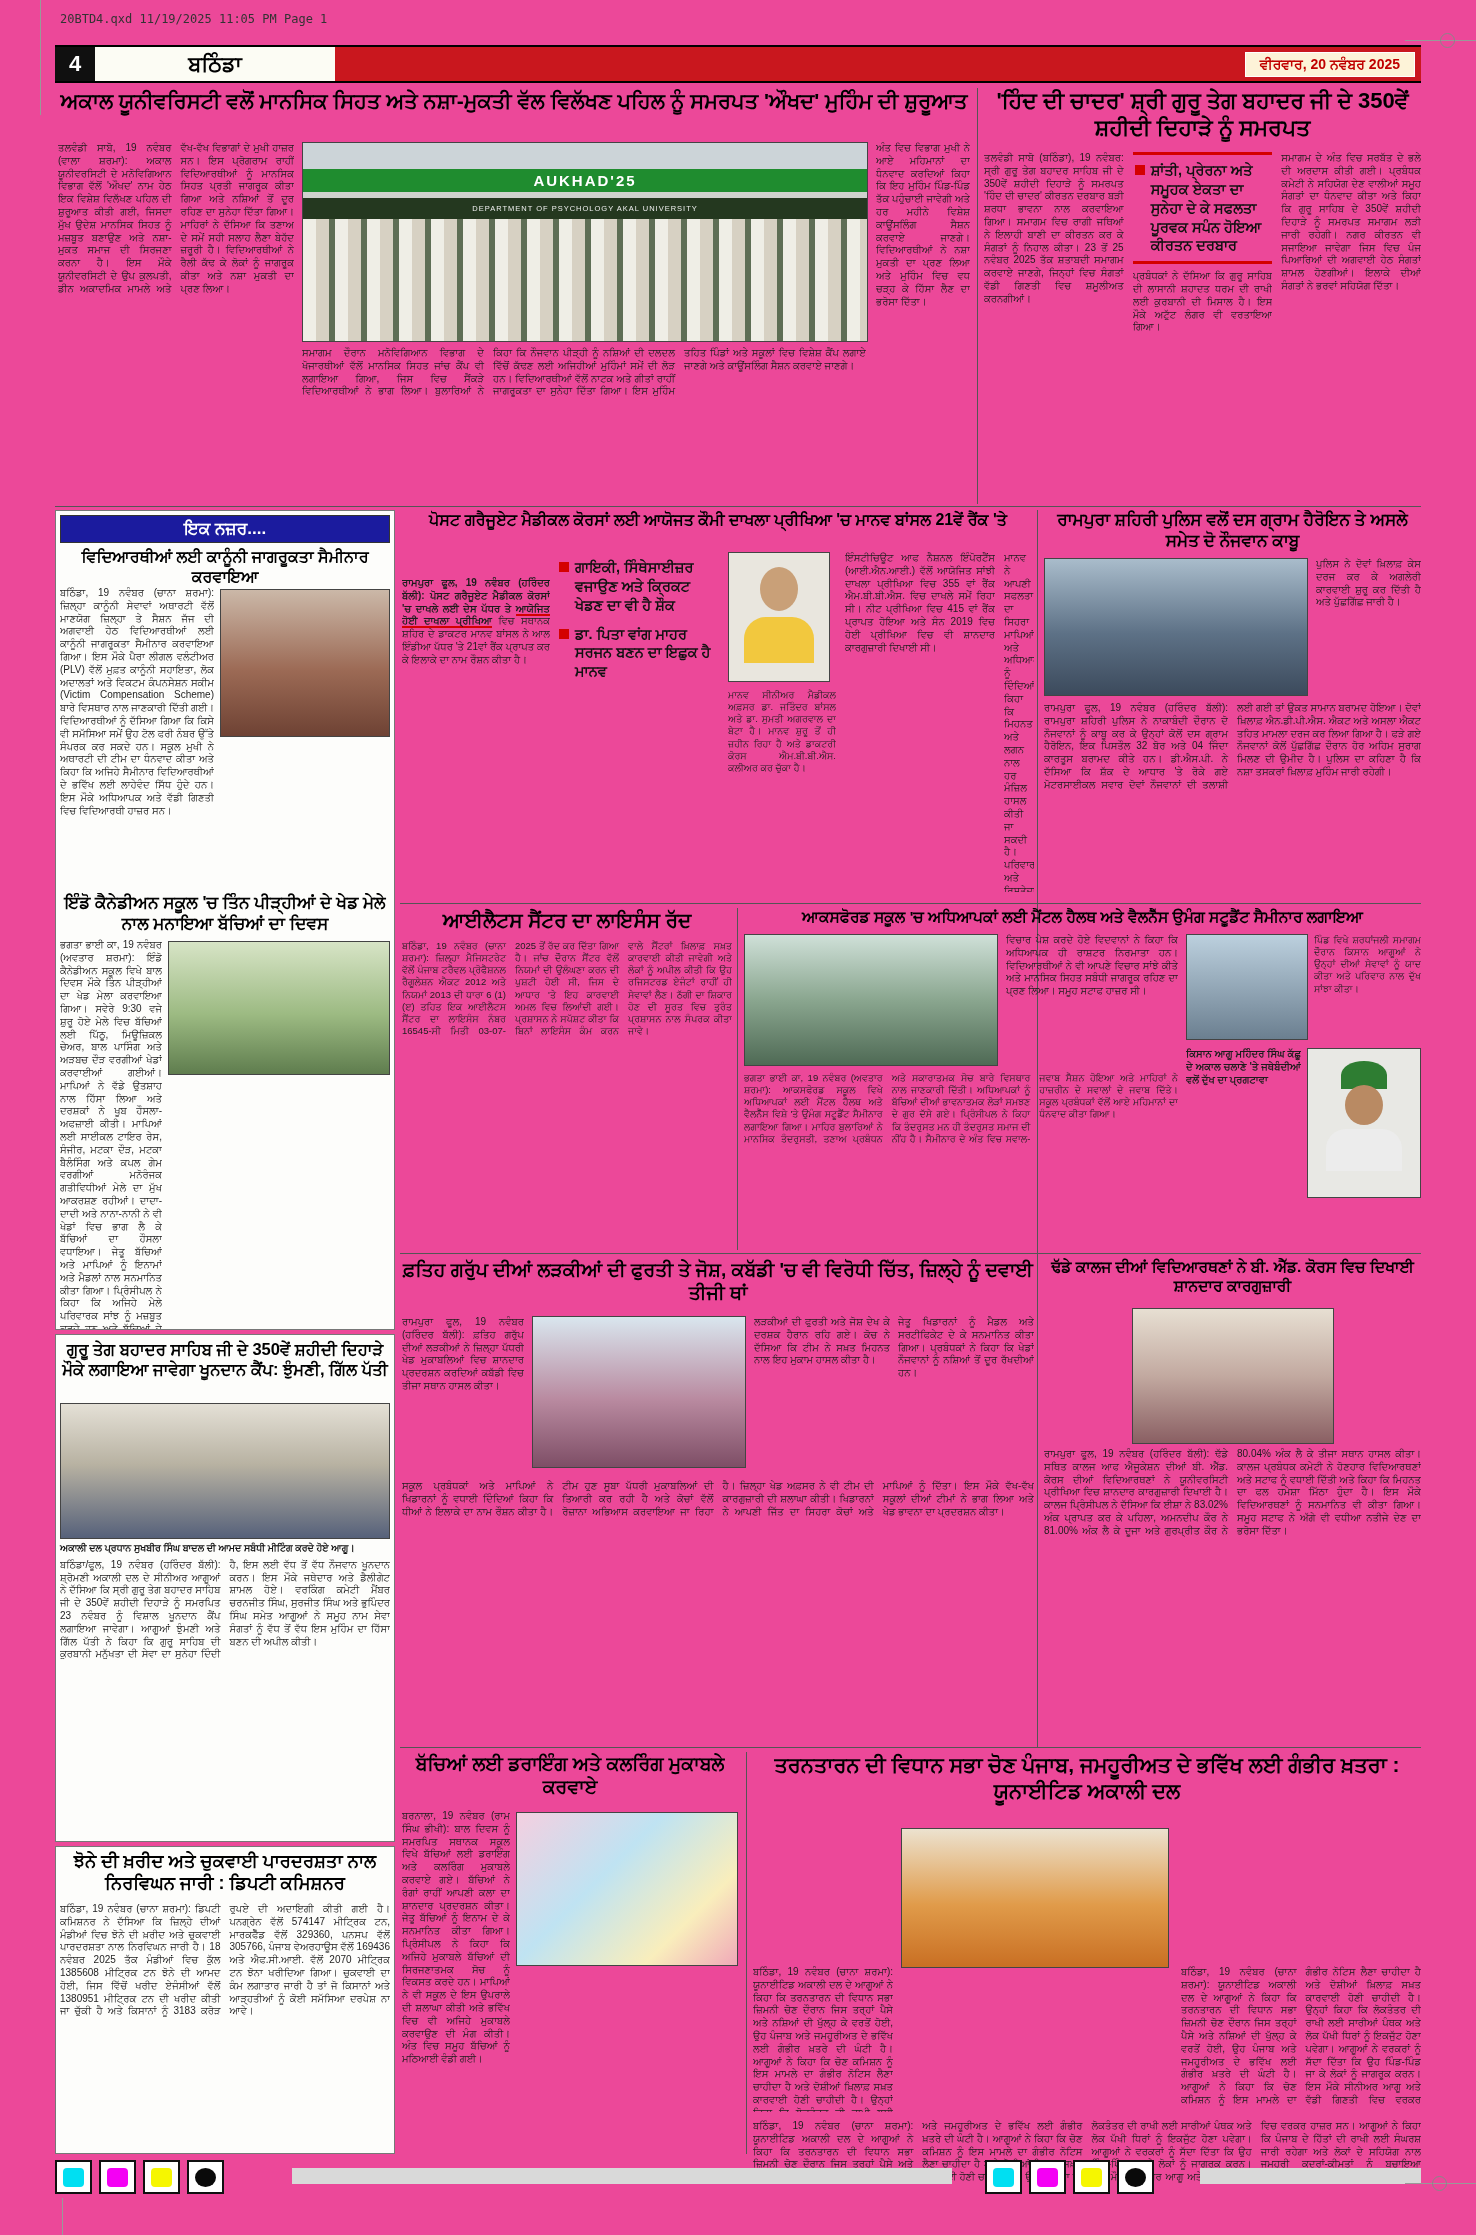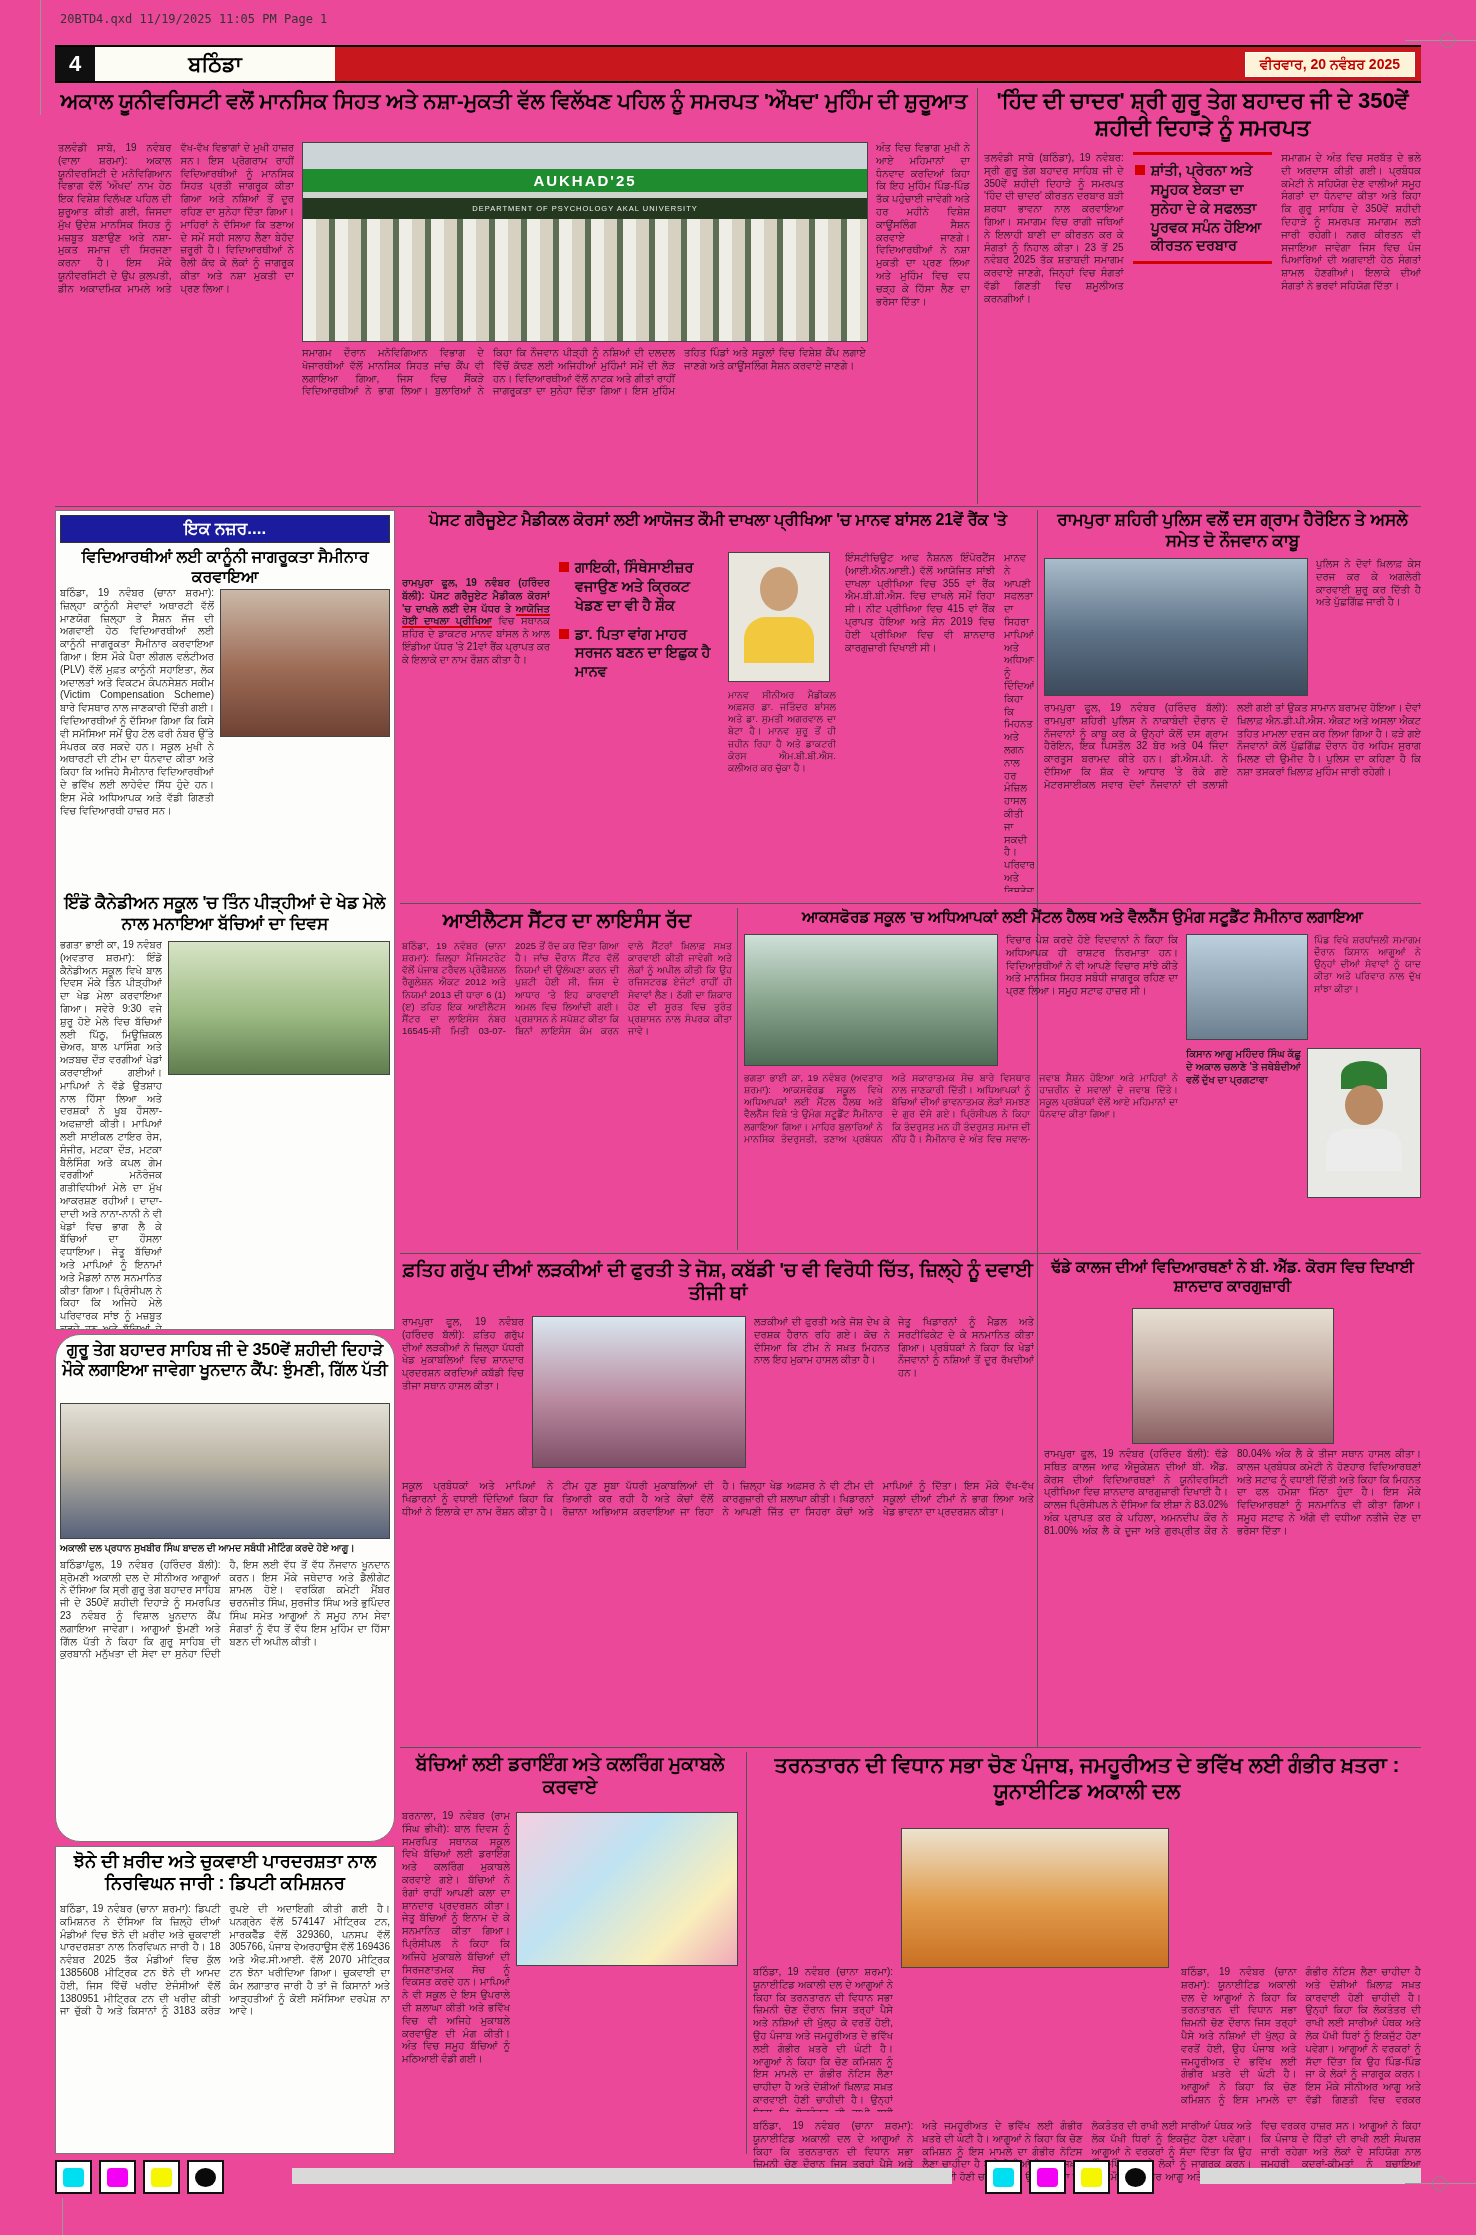--- a/index.html
+++ b/index.html
@@ -99,20 +99,21 @@
     <div class="hl" style="font-size:22px;height:64px;">'ਹਿੰਦ ਦੀ ਚਾਦਰ' ਸ਼੍ਰੀ ਗੁਰੂ ਤੇਗ ਬਹਾਦਰ ਜੀ ਦੇ 350ਵੇਂ ਸ਼ਹੀਦੀ ਦਿਹਾੜੇ ਨੂੰ ਸਮਰਪਤ</div>
     <div style="display:flex;gap:9px;height:345px;">
       <div class="bt" style="flex:1;">ਤਲਵੰਡੀ ਸਾਬੋ (ਬਠਿੰਡਾ), 19 ਨਵੰਬਰ: ਸ੍ਰੀ ਗੁਰੂ ਤੇਗ ਬਹਾਦਰ ਸਾਹਿਬ ਜੀ ਦੇ 350ਵੇਂ ਸ਼ਹੀਦੀ ਦਿਹਾੜੇ ਨੂੰ ਸਮਰਪਤ 'ਹਿੰਦ ਦੀ ਚਾਦਰ' ਕੀਰਤਨ ਦਰਬਾਰ ਬੜੀ ਸ਼ਰਧਾ ਭਾਵਨਾ ਨਾਲ ਕਰਵਾਇਆ ਗਿਆ। ਸਮਾਗਮ ਵਿਚ ਰਾਗੀ ਜਥਿਆਂ ਨੇ ਇਲਾਹੀ ਬਾਣੀ ਦਾ ਕੀਰਤਨ ਕਰ ਕੇ ਸੰਗਤਾਂ ਨੂੰ ਨਿਹਾਲ ਕੀਤਾ। 23 ਤੋਂ 25 ਨਵੰਬਰ 2025 ਤੱਕ ਸ਼ਤਾਬਦੀ ਸਮਾਗਮ ਕਰਵਾਏ ਜਾਣਗੇ, ਜਿਨ੍ਹਾਂ ਵਿਚ ਸੰਗਤਾਂ ਵੱਡੀ ਗਿਣਤੀ ਵਿਚ ਸ਼ਮੂਲੀਅਤ ਕਰਨਗੀਆਂ।</div>
       <div style="flex:1;">
         <div class="bbox">
           <div class="bullet-row" style="margin-bottom:0;">
             <span class="sq"></span>
             <span class="bullet-text">ਸ਼ਾਂਤੀ, ਪ੍ਰੇਰਨਾ ਅਤੇ ਸਮੂਹਕ ਏਕਤਾ ਦਾ ਸੁਨੇਹਾ ਦੇ ਕੇ ਸਫਲਤਾ ਪੂਰਵਕ ਸਪੰਨ ਹੋਇਆ ਕੀਰਤਨ ਦਰਬਾਰ</span>
           </div>
         </div>
+        <div class="bt" style="height:150px;">ਪ੍ਰਬੰਧਕਾਂ ਨੇ ਦੱਸਿਆ ਕਿ ਗੁਰੂ ਸਾਹਿਬ ਦੀ ਲਾਸਾਨੀ ਸ਼ਹਾਦਤ ਧਰਮ ਦੀ ਰਾਖੀ ਲਈ ਕੁਰਬਾਨੀ ਦੀ ਮਿਸਾਲ ਹੈ। ਇਸ ਮੌਕੇ ਅਟੁੱਟ ਲੰਗਰ ਵੀ ਵਰਤਾਇਆ ਗਿਆ।</div>
       </div>
       <div class="bt" style="flex:1;">ਸਮਾਗਮ ਦੇ ਅੰਤ ਵਿਚ ਸਰਬੱਤ ਦੇ ਭਲੇ ਦੀ ਅਰਦਾਸ ਕੀਤੀ ਗਈ। ਪ੍ਰਬੰਧਕ ਕਮੇਟੀ ਨੇ ਸਹਿਯੋਗ ਦੇਣ ਵਾਲੀਆਂ ਸਮੂਹ ਸੰਗਤਾਂ ਦਾ ਧੰਨਵਾਦ ਕੀਤਾ ਅਤੇ ਕਿਹਾ ਕਿ ਗੁਰੂ ਸਾਹਿਬ ਦੇ 350ਵੇਂ ਸ਼ਹੀਦੀ ਦਿਹਾੜੇ ਨੂੰ ਸਮਰਪਤ ਸਮਾਗਮ ਲੜੀ ਜਾਰੀ ਰਹੇਗੀ। ਨਗਰ ਕੀਰਤਨ ਵੀ ਸਜਾਇਆ ਜਾਵੇਗਾ ਜਿਸ ਵਿਚ ਪੰਜ ਪਿਆਰਿਆਂ ਦੀ ਅਗਵਾਈ ਹੇਠ ਸੰਗਤਾਂ ਸ਼ਾਮਲ ਹੋਣਗੀਆਂ। ਇਲਾਕੇ ਦੀਆਂ ਸੰਗਤਾਂ ਨੇ ਭਰਵਾਂ ਸਹਿਯੋਗ ਦਿੱਤਾ।</div>
     </div>
   </div>
 
   <div class="hline" style="left:55px;top:506px;width:1366px;"></div>
 
   <div class="abs box" style="left:55px;top:510px;width:340px;height:820px;padding:4px;box-sizing:border-box;">
     <div class="blue-banner">ਇਕ ਨਜ਼ਰ....</div>
     <div class="hl" style="font-size:16px;margin-top:4px;height:40px;">ਵਿਦਿਆਰਥੀਆਂ ਲਈ ਕਾਨੂੰਨੀ ਜਾਗਰੂਕਤਾ ਸੈਮੀਨਾਰ ਕਰਵਾਇਆ</div>
@@ -120,21 +121,21 @@
       <div class="photo" style="float:right;width:168px;height:146px;margin:2px 0 4px 6px;background:linear-gradient(180deg,#cbb8a8 0%,#9c6a55 55%,#6e4234 100%);"></div>
       <div class="bt">ਬਠਿੰਡਾ, 19 ਨਵੰਬਰ (ਚਾਨਾ ਸ਼ਰਮਾ): ਜ਼ਿਲ੍ਹਾ ਕਾਨੂੰਨੀ ਸੇਵਾਵਾਂ ਅਥਾਰਟੀ ਵੱਲੋਂ ਮਾਣਯੋਗ ਜ਼ਿਲ੍ਹਾ ਤੇ ਸੈਸ਼ਨ ਜੱਜ ਦੀ ਅਗਵਾਈ ਹੇਠ ਵਿਦਿਆਰਥੀਆਂ ਲਈ ਕਾਨੂੰਨੀ ਜਾਗਰੂਕਤਾ ਸੈਮੀਨਾਰ ਕਰਵਾਇਆ ਗਿਆ। ਇਸ ਮੌਕੇ ਪੈਰਾ ਲੀਗਲ ਵਲੰਟੀਅਰ (PLV) ਵੱਲੋਂ ਮੁਫ਼ਤ ਕਾਨੂੰਨੀ ਸਹਾਇਤਾ, ਲੋਕ ਅਦਾਲਤਾਂ ਅਤੇ ਵਿਕਟਮ ਕੰਪਨਸੇਸ਼ਨ ਸਕੀਮ (Victim Compensation Scheme) ਬਾਰੇ ਵਿਸਥਾਰ ਨਾਲ ਜਾਣਕਾਰੀ ਦਿੱਤੀ ਗਈ। ਵਿਦਿਆਰਥੀਆਂ ਨੂੰ ਦੱਸਿਆ ਗਿਆ ਕਿ ਕਿਸੇ ਵੀ ਸਮੱਸਿਆ ਸਮੇਂ ਉਹ ਟੋਲ ਫਰੀ ਨੰਬਰ ਉੱਤੇ ਸੰਪਰਕ ਕਰ ਸਕਦੇ ਹਨ। ਸਕੂਲ ਮੁਖੀ ਨੇ ਅਥਾਰਟੀ ਦੀ ਟੀਮ ਦਾ ਧੰਨਵਾਦ ਕੀਤਾ ਅਤੇ ਕਿਹਾ ਕਿ ਅਜਿਹੇ ਸੈਮੀਨਾਰ ਵਿਦਿਆਰਥੀਆਂ ਦੇ ਭਵਿੱਖ ਲਈ ਲਾਹੇਵੰਦ ਸਿੱਧ ਹੁੰਦੇ ਹਨ। ਇਸ ਮੌਕੇ ਅਧਿਆਪਕ ਅਤੇ ਵੱਡੀ ਗਿਣਤੀ ਵਿਚ ਵਿਦਿਆਰਥੀ ਹਾਜ਼ਰ ਸਨ।</div>
     </div>
     <div class="hl" style="font-size:17px;height:46px;margin-top:6px;">ਇੰਡੋ ਕੈਨੇਡੀਅਨ ਸਕੂਲ 'ਚ ਤਿੰਨ ਪੀੜ੍ਹੀਆਂ ਦੇ ਖੇਡ ਮੇਲੇ ਨਾਲ ਮਨਾਇਆ ਬੱਚਿਆਂ ਦਾ ਦਿਵਸ</div>
     <div style="height:390px;overflow:hidden;">
       <div class="photo" style="float:right;width:220px;height:132px;margin:2px 0 4px 6px;background:linear-gradient(180deg,#d7e4c6 0%,#9cba82 55%,#5f7d4e 100%);"></div>
       <div class="bt">ਭਗਤਾ ਭਾਈ ਕਾ, 19 ਨਵੰਬਰ (ਅਵਤਾਰ ਸ਼ਰਮਾ): ਇੰਡੋ ਕੈਨੇਡੀਅਨ ਸਕੂਲ ਵਿਖੇ ਬਾਲ ਦਿਵਸ ਮੌਕੇ ਤਿੰਨ ਪੀੜ੍ਹੀਆਂ ਦਾ ਖੇਡ ਮੇਲਾ ਕਰਵਾਇਆ ਗਿਆ। ਸਵੇਰੇ 9:30 ਵਜੇ ਸ਼ੁਰੂ ਹੋਏ ਮੇਲੇ ਵਿਚ ਬੱਚਿਆਂ ਲਈ ਪਿੱਠੂ, ਮਿਊਜ਼ਿਕਲ ਚੇਅਰ, ਬਾਲ ਪਾਸਿੰਗ ਅਤੇ ਅੜਬਚ ਦੌੜ ਵਰਗੀਆਂ ਖੇਡਾਂ ਕਰਵਾਈਆਂ ਗਈਆਂ। ਮਾਪਿਆਂ ਨੇ ਵੱਡੇ ਉਤਸ਼ਾਹ ਨਾਲ ਹਿੱਸਾ ਲਿਆ ਅਤੇ ਦਰਸ਼ਕਾਂ ਨੇ ਖੂਬ ਹੌਸਲਾ-ਅਫਜ਼ਾਈ ਕੀਤੀ। ਮਾਪਿਆਂ ਲਈ ਸਾਈਕਲ ਟਾਇਰ ਰੇਸ, ਸੰਜੀਰ, ਮਟਕਾ ਦੌੜ, ਮਟਕਾ ਬੈਲੰਸਿੰਗ ਅਤੇ ਕਪਲ ਗੇਮ ਵਰਗੀਆਂ ਮਨੋਰੰਜਕ ਗਤੀਵਿਧੀਆਂ ਮੇਲੇ ਦਾ ਮੁੱਖ ਆਕਰਸ਼ਣ ਰਹੀਆਂ। ਦਾਦਾ-ਦਾਦੀ ਅਤੇ ਨਾਨਾ-ਨਾਨੀ ਨੇ ਵੀ ਖੇਡਾਂ ਵਿਚ ਭਾਗ ਲੈ ਕੇ ਬੱਚਿਆਂ ਦਾ ਹੌਸਲਾ ਵਧਾਇਆ। ਜੇਤੂ ਬੱਚਿਆਂ ਅਤੇ ਮਾਪਿਆਂ ਨੂੰ ਇਨਾਮਾਂ ਅਤੇ ਮੈਡਲਾਂ ਨਾਲ ਸਨਮਾਨਿਤ ਕੀਤਾ ਗਿਆ। ਪ੍ਰਿੰਸੀਪਲ ਨੇ ਕਿਹਾ ਕਿ ਅਜਿਹੇ ਮੇਲੇ ਪਰਿਵਾਰਕ ਸਾਂਝ ਨੂੰ ਮਜ਼ਬੂਤ ਕਰਦੇ ਹਨ ਅਤੇ ਬੱਚਿਆਂ ਦੇ ਸਰਵਪੱਖੀ ਵਿਕਾਸ ਵਿਚ ਸਹਾਈ ਹੁੰਦੇ ਹਨ।</div>
     </div>
   </div>
 
-  <div class="abs box" style="left:55px;top:1334px;width:340px;height:508px;padding:4px;box-sizing:border-box;border-radius:25px;">
+  <div class="abs box" style="left:55px;top:1334px;width:340px;height:508px;padding:4px;box-sizing:border-box;">
     <div class="hl" style="font-size:16.5px;height:64px;">ਗੁਰੂ ਤੇਗ ਬਹਾਦਰ ਸਾਹਿਬ ਜੀ ਦੇ 350ਵੇਂ ਸ਼ਹੀਦੀ ਦਿਹਾੜੇ ਮੌਕੇ ਲਗਾਇਆ ਜਾਵੇਗਾ ਖੂਨਦਾਨ ਕੈਂਪ: ਝੁੰਮਣੀ, ਗਿੱਲ ਪੱਤੀ</div>
     <div class="photo" style="width:328px;height:134px;background:linear-gradient(180deg,#e4e0d6 0%,#b8b2a2 45%,#56617a 100%);"></div>
     <div class="caption" style="margin:3px 0 5px;">ਅਕਾਲੀ ਦਲ ਪ੍ਰਧਾਨ ਸੁਖਬੀਰ ਸਿੰਘ ਬਾਦਲ ਦੀ ਆਮਦ ਸਬੰਧੀ ਮੀਟਿੰਗ ਕਰਦੇ ਹੋਏ ਆਗੂ।</div>
     <div class="bt c2" style="height:270px;">ਬਠਿੰਡਾ/ਫੂਲ, 19 ਨਵੰਬਰ (ਹਰਿੰਦਰ ਬੱਲੀ): ਸ਼੍ਰੋਮਣੀ ਅਕਾਲੀ ਦਲ ਦੇ ਸੀਨੀਅਰ ਆਗੂਆਂ ਨੇ ਦੱਸਿਆ ਕਿ ਸ੍ਰੀ ਗੁਰੂ ਤੇਗ ਬਹਾਦਰ ਸਾਹਿਬ ਜੀ ਦੇ 350ਵੇਂ ਸ਼ਹੀਦੀ ਦਿਹਾੜੇ ਨੂੰ ਸਮਰਪਿਤ 23 ਨਵੰਬਰ ਨੂੰ ਵਿਸ਼ਾਲ ਖੂਨਦਾਨ ਕੈਂਪ ਲਗਾਇਆ ਜਾਵੇਗਾ। ਆਗੂਆਂ ਝੁੰਮਣੀ ਅਤੇ ਗਿੱਲ ਪੱਤੀ ਨੇ ਕਿਹਾ ਕਿ ਗੁਰੂ ਸਾਹਿਬ ਦੀ ਕੁਰਬਾਨੀ ਮਨੁੱਖਤਾ ਦੀ ਸੇਵਾ ਦਾ ਸੁਨੇਹਾ ਦਿੰਦੀ ਹੈ, ਇਸ ਲਈ ਵੱਧ ਤੋਂ ਵੱਧ ਨੌਜਵਾਨ ਖੂਨਦਾਨ ਕਰਨ। ਇਸ ਮੌਕੇ ਜਥੇਦਾਰ ਅਤੇ ਡੈਲੀਗੇਟ ਸ਼ਾਮਲ ਹੋਏ। ਵਰਕਿੰਗ ਕਮੇਟੀ ਮੈਂਬਰ ਚਰਨਜੀਤ ਸਿੰਘ, ਸੁਰਜੀਤ ਸਿੰਘ ਅਤੇ ਭੁਪਿੰਦਰ ਸਿੰਘ ਸਮੇਤ ਆਗੂਆਂ ਨੇ ਸਮੂਹ ਨਾਮ ਸੇਵਾ ਸੰਗਤਾਂ ਨੂੰ ਵੱਧ ਤੋਂ ਵੱਧ ਇਸ ਮੁਹਿੰਮ ਦਾ ਹਿੱਸਾ ਬਣਨ ਦੀ ਅਪੀਲ ਕੀਤੀ।</div>
   </div>
 
   <div class="abs box" style="left:55px;top:1846px;width:340px;height:308px;padding:4px;box-sizing:border-box;">
     <div class="hl" style="font-size:18px;height:52px;">ਝੋਨੇ ਦੀ ਖ਼ਰੀਦ ਅਤੇ ਚੁਕਵਾਈ ਪਾਰਦਰਸ਼ਤਾ ਨਾਲ ਨਿਰਵਿਘਨ ਜਾਰੀ : ਡਿਪਟੀ ਕਮਿਸ਼ਨਰ</div>
     <div class="bt c2" style="height:240px;">ਬਠਿੰਡਾ, 19 ਨਵੰਬਰ (ਚਾਨਾ ਸ਼ਰਮਾ): ਡਿਪਟੀ ਕਮਿਸ਼ਨਰ ਨੇ ਦੱਸਿਆ ਕਿ ਜ਼ਿਲ੍ਹੇ ਦੀਆਂ ਮੰਡੀਆਂ ਵਿਚ ਝੋਨੇ ਦੀ ਖ਼ਰੀਦ ਅਤੇ ਚੁਕਵਾਈ ਪਾਰਦਰਸ਼ਤਾ ਨਾਲ ਨਿਰਵਿਘਨ ਜਾਰੀ ਹੈ। 18 ਨਵੰਬਰ 2025 ਤੱਕ ਮੰਡੀਆਂ ਵਿਚ ਕੁੱਲ 1385608 ਮੀਟ੍ਰਿਕ ਟਨ ਝੋਨੇ ਦੀ ਆਮਦ ਹੋਈ, ਜਿਸ ਵਿੱਚੋਂ ਖਰੀਦ ਏਜੰਸੀਆਂ ਵੱਲੋਂ 1380951 ਮੀਟ੍ਰਿਕ ਟਨ ਦੀ ਖਰੀਦ ਕੀਤੀ ਜਾ ਚੁੱਕੀ ਹੈ ਅਤੇ ਕਿਸਾਨਾਂ ਨੂੰ 3183 ਕਰੋੜ ਰੁਪਏ ਦੀ ਅਦਾਇਗੀ ਕੀਤੀ ਗਈ ਹੈ। ਪਨਗ੍ਰੇਨ ਵੱਲੋਂ 574147 ਮੀਟ੍ਰਿਕ ਟਨ, ਮਾਰਕਫੈੱਡ ਵੱਲੋਂ 329360, ਪਨਸਪ ਵੱਲੋਂ 305766, ਪੰਜਾਬ ਵੇਅਰਹਾਊਸ ਵੱਲੋਂ 169436 ਅਤੇ ਐਫ.ਸੀ.ਆਈ. ਵੱਲੋਂ 2070 ਮੀਟ੍ਰਿਕ ਟਨ ਝੋਨਾ ਖਰੀਦਿਆ ਗਿਆ। ਚੁਕਵਾਈ ਦਾ ਕੰਮ ਲਗਾਤਾਰ ਜਾਰੀ ਹੈ ਤਾਂ ਜੋ ਕਿਸਾਨਾਂ ਅਤੇ ਆੜ੍ਹਤੀਆਂ ਨੂੰ ਕੋਈ ਸਮੱਸਿਆ ਦਰਪੇਸ਼ ਨਾ ਆਵੇ।</div>
   </div>

